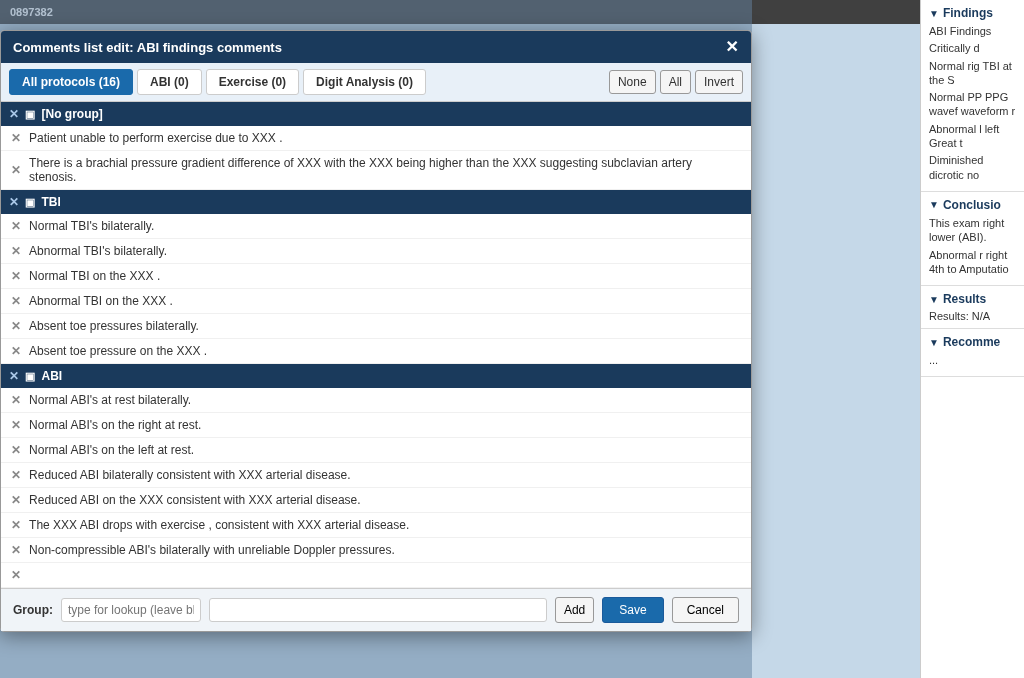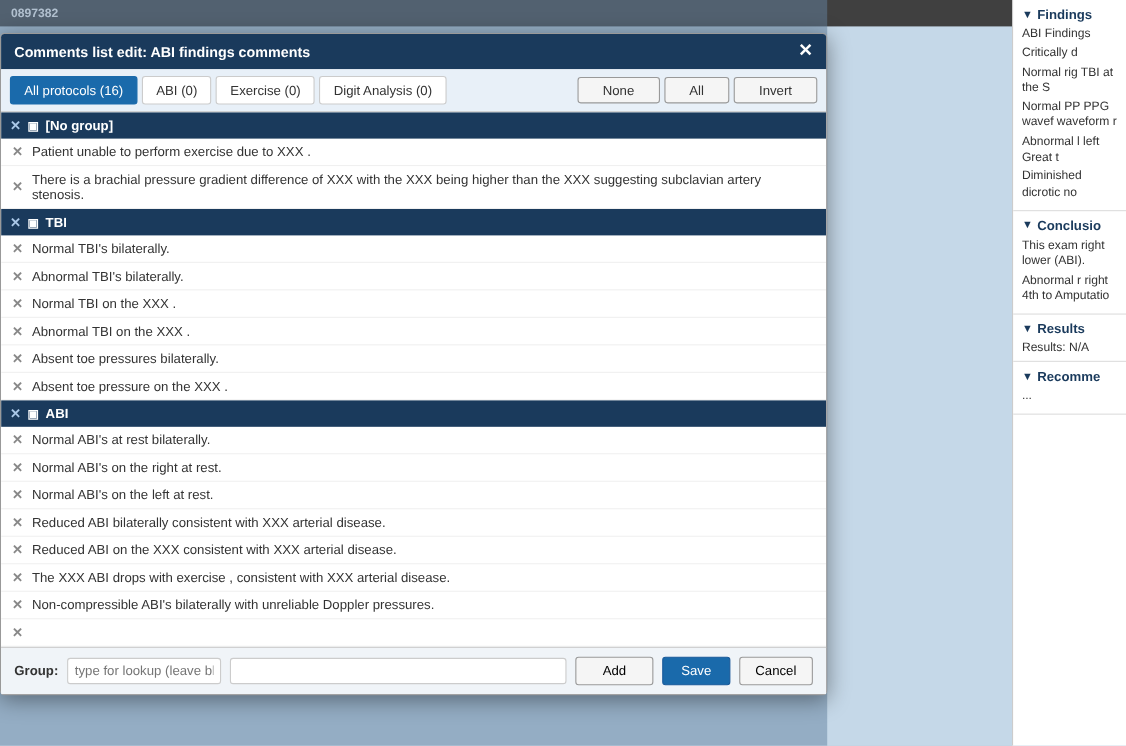--- a/index.html
+++ b/index.html
@@ -132,32 +132,33 @@
     }
 
     .tab {
       padding: 5px 12px;
       border: 1px solid #ccc;
       border-radius: 3px;
       cursor: pointer;
       font-size: 12px;
       background: white;
       color: #333;
+      font-weight: bold;
     }
 
     .tab.active {
       background: #1a6aab;
       color: white;
       border-color: #1a6aab;
     }
 
     .tabs-spacer { flex: 1; }
 
     .btn-small {
-      padding: 4px 22px;
+      padding: 4px 8px;
       border: 1px solid #999;
       border-radius: 3px;
       cursor: pointer;
       font-size: 12px;
       background: #f5f5f5;
       color: #333;
     }
 
     
     .modal-body {
@@ -238,21 +239,21 @@
 
     .group-input-large {
       flex: 1;
       padding: 4px 6px;
       border: 1px solid #ccc;
       border-radius: 3px;
       font-size: 12px;
     }
 
     .btn-add {
-      padding: 5px 24px;
+      padding: 5px 8px;
       background: #f5f5f5;
       border: 1px solid #999;
       border-radius: 3px;
       cursor: pointer;
       font-size: 12px;
     }
 
     .btn-save {
       padding: 5px 16px;
       background: #1a6aab;

